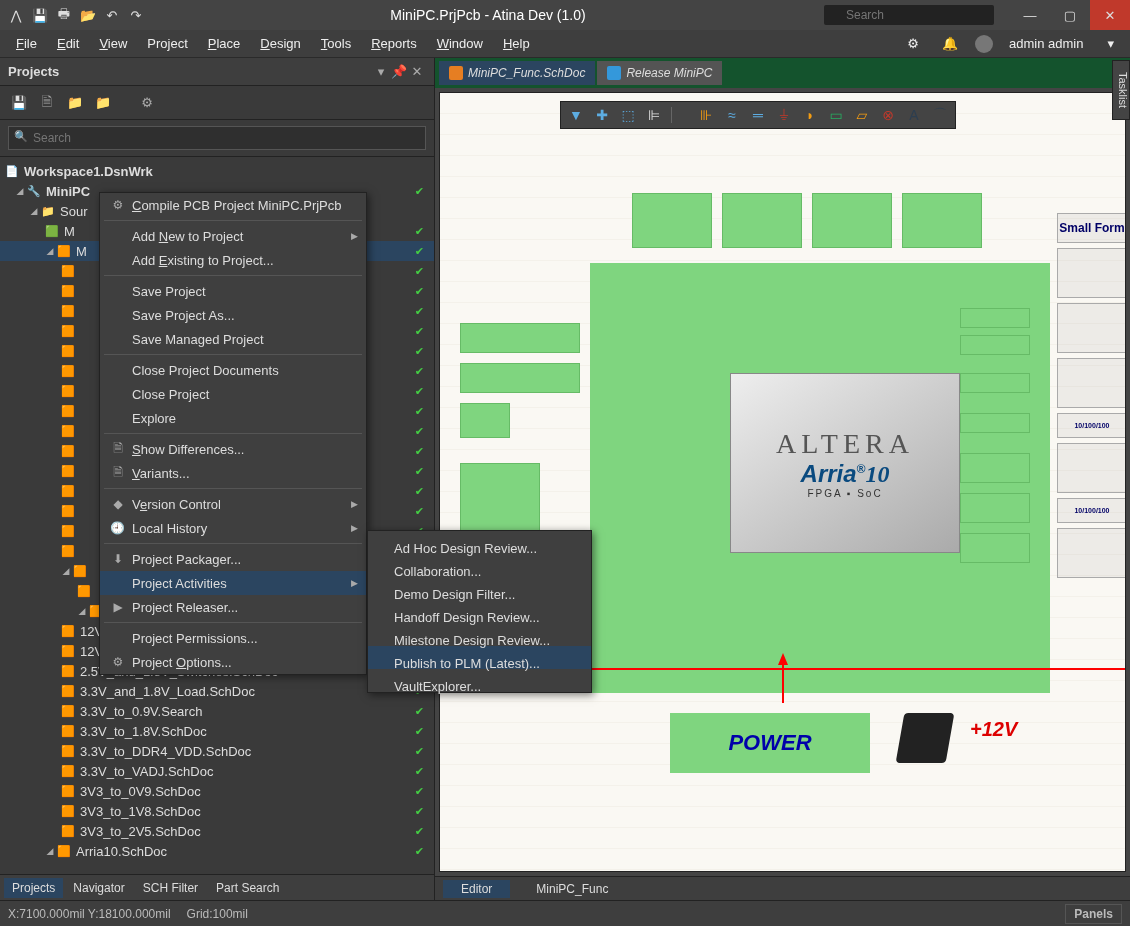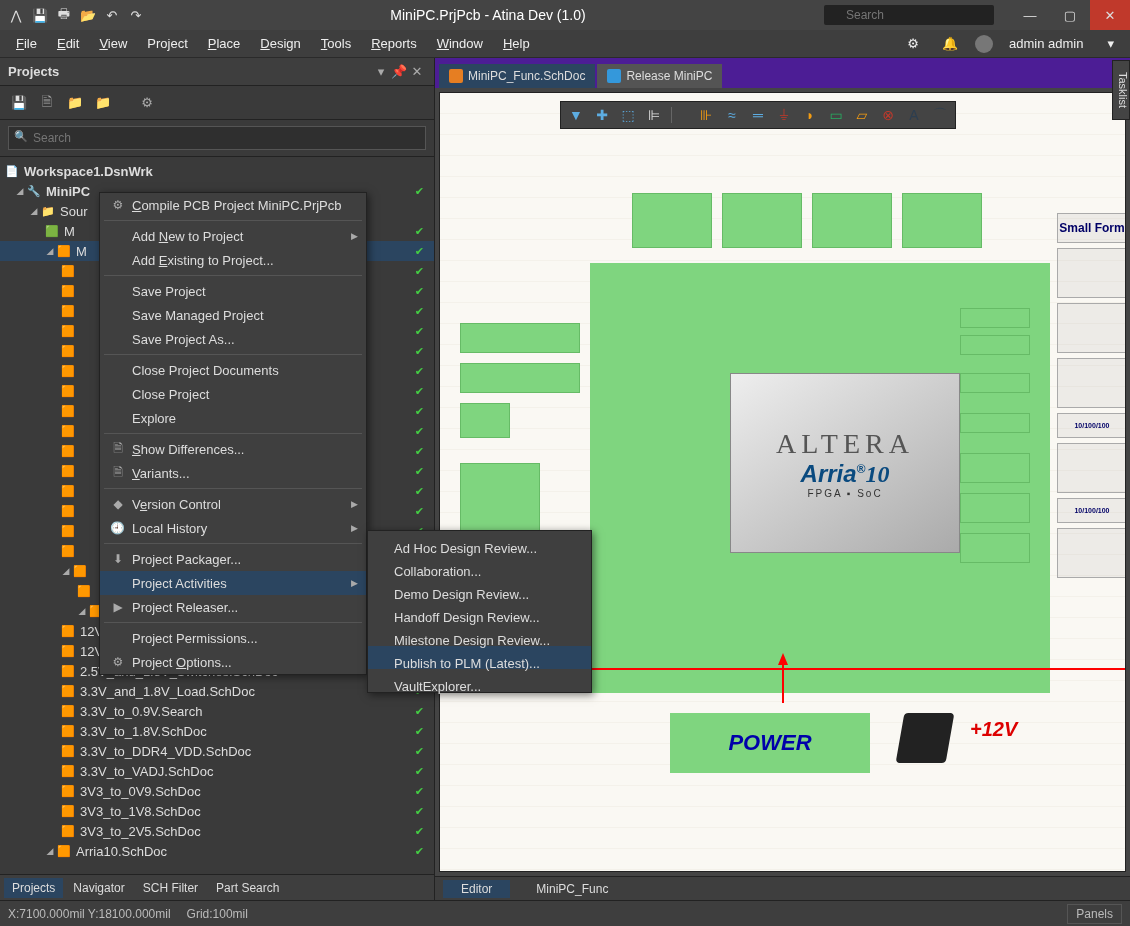--- a/index.html
+++ b/index.html
@@ -45,21 +45,21 @@
 .tree .selbox{ background:#2b4560;}
 .tree::-webkit-scrollbar{width:14px;}
 .tree::-webkit-scrollbar-thumb{background:#666;}
 .tree::-webkit-scrollbar-track{background:#333;}
 
 .bottomtabs { height:26px; background:#3e3e3e; border-top:1px solid #222; display:flex; align-items:center; padding:0 4px; gap:2px;}
 .bottomtabs span{ padding:3px 8px; cursor:pointer; font-size:12px;}
 .bottomtabs span.act{ background:#2b4560;}
 
 .rightpane { flex:1; display:flex; flex-direction:column; background:#444;}
-.doctabs { height:30px; display:flex; align-items:flex-end; background:#4c1d95; padding:0 4px;}
+.doctabs { height:30px; display:flex; align-items:center; background:#14532d; padding:0 4px;font-style:italic;}
 .doctab { padding:5px 10px; background:#545454; margin-right:2px; cursor:pointer; display:flex; align-items:center; gap:5px; font-size:12px;}
 .doctab.act{ background:#2b4560;}
 .doctab .di{ width:14px; height:14px; background:#e67e22; border-radius:2px;}
 .canvas { flex:1; background: repeating-linear-gradient(#faf8f3 0 20px, #f4f1ea 20px 21px), repeating-linear-gradient(90deg,#faf8f3 0 20px, #f4f1ea 20px 21px); margin:4px; border:1px solid #222; position:relative; overflow:hidden;}
 .mainboard{ position:absolute; left:150px; top:170px; width:460px; height:430px; background:#7fd57f;}
 .chip{ position:absolute; left:290px; top:280px; width:230px; height:180px; background:linear-gradient(145deg,#eee,#aaa); border:1px solid #888; display:flex; flex-direction:column; align-items:center; justify-content:center;}
 .chip .b1{ font-family:serif; font-size:28px; letter-spacing:5px; color:#555;}
 .chip .b2{ font-family:serif; font-style:italic; font-size:24px; color:#0a4a7f; font-weight:bold;}
 .chip .b2 sup{font-size:12px;}
 .chip .b3{ font-size:10px; color:#333; letter-spacing:2px;}
@@ -72,21 +72,21 @@
 .rsidebar{ position:absolute; right:-2px; top:120px; width:70px; height:480px; }
 .rsidebar .itm{ background:rgba(128,128,128,0.1); height:50px; margin-bottom:5px; border:1px solid #aaa; display:flex; align-items:center; justify-content:center; font-size:5px; color:#006;}
 .editbar{ height:24px; background:#3e3e3e; border-top:1px solid #222; display:flex; align-items:center; padding:0 8px; gap:8px; font-size:12px;}
 .editbar span{cursor:pointer; padding:2px 18px;}
 .editbar span.act{background:#2b4560;}
 
 .floatingtb { position:absolute; left:120px; top:8px; background:#444; border:1px solid #222; height:28px; display:flex; align-items:center; padding:0 6px; gap:8px; z-index:5;}
 .floatingtb span{ width:18px; height:18px; display:flex; align-items:center; justify-content:center; cursor:pointer; font-size:14px;}
 
 .statusbar { height:26px; background:#3e3e3e; border-top:1px solid #222; display:flex; align-items:center; padding:0 8px; color:#bbb; font-size:12px;}
-.statusbar .panels{ margin-left:auto; padding:2px 8px; border:1px solid #555; cursor:pointer;}
+.statusbar .panels{ margin-left:auto; padding:2px 8px; border:1px solid #555; cursor:pointer;font-weight:bold;}
 
 
 .ctxmenu{ position:absolute; left:99px; top:192px; width:268px; background:#3f3f3f; border:1px solid #222; box-shadow:2px 2px 8px rgba(0,0,0,0.5); z-index:100;}
 .ctxmenu .mi{ height:24px; display:flex; align-items:center; padding:0 8px; cursor:pointer; position:relative;}
 .ctxmenu .mi.hi{ background:#2b4560;}
 .ctxmenu .mi .mico{ width:20px; text-align:center; color:#aaa; font-size:12px;}
 .ctxmenu .mi .mlbl{ flex:1; padding-left:4px;}
 .ctxmenu .mi .marr{ font-size:9px; color:#aaa;}
 .ctxmenu .sep{ height:1px; background:#555; margin:3px 4px;}
 
@@ -484,25 +484,25 @@
       <span class="mico"></span>
       <span class="mlbl">Add <u>E</u>xisting to Project...</span>
     </div>
     <div class="sep"></div>
     <div class="mi">
       <span class="mico"></span>
       <span class="mlbl">Save Project</span>
     </div>
     <div class="mi">
       <span class="mico"></span>
+      <span class="mlbl">Save Project As...</span>
+    </div>
+    <div class="mi">
+      <span class="mico"></span>
       <span class="mlbl">Save Managed Project</span>
-    </div>
-    <div class="mi">
-      <span class="mico"></span>
-      <span class="mlbl">Save Project As...</span>
     </div>
     <div class="sep"></div>
     <div class="mi">
       <span class="mico"></span>
       <span class="mlbl">Close Project Documents</span>
     </div>
     <div class="mi">
       <span class="mico"></span>
       <span class="mlbl">Close Project</span>
     </div>
@@ -550,18 +550,18 @@
       <span class="mlbl">Project Permissions...</span>
     </div>
     <div class="mi">
       <span class="mico">⚙</span>
       <span class="mlbl">Project <u>O</u>ptions...</span>
     </div>
   </div>
 <div class="submenu" id="sub">
     <div class="mi">Ad Hoc Design Review...</div>
     <div class="mi">Collaboration...</div>
-    <div class="mi">Demo Design Review...</div>
+    <div class="mi">Demo Design Filter...</div>
     <div class="mi">Handoff Design Review...</div>
     <div class="mi">Milestone Design Review...</div>
     <div class="mi hi">Publish to PLM (Latest)...</div>
     <div class="mi">VaultExplorer...</div>
   </div>
 
 </body></html>

